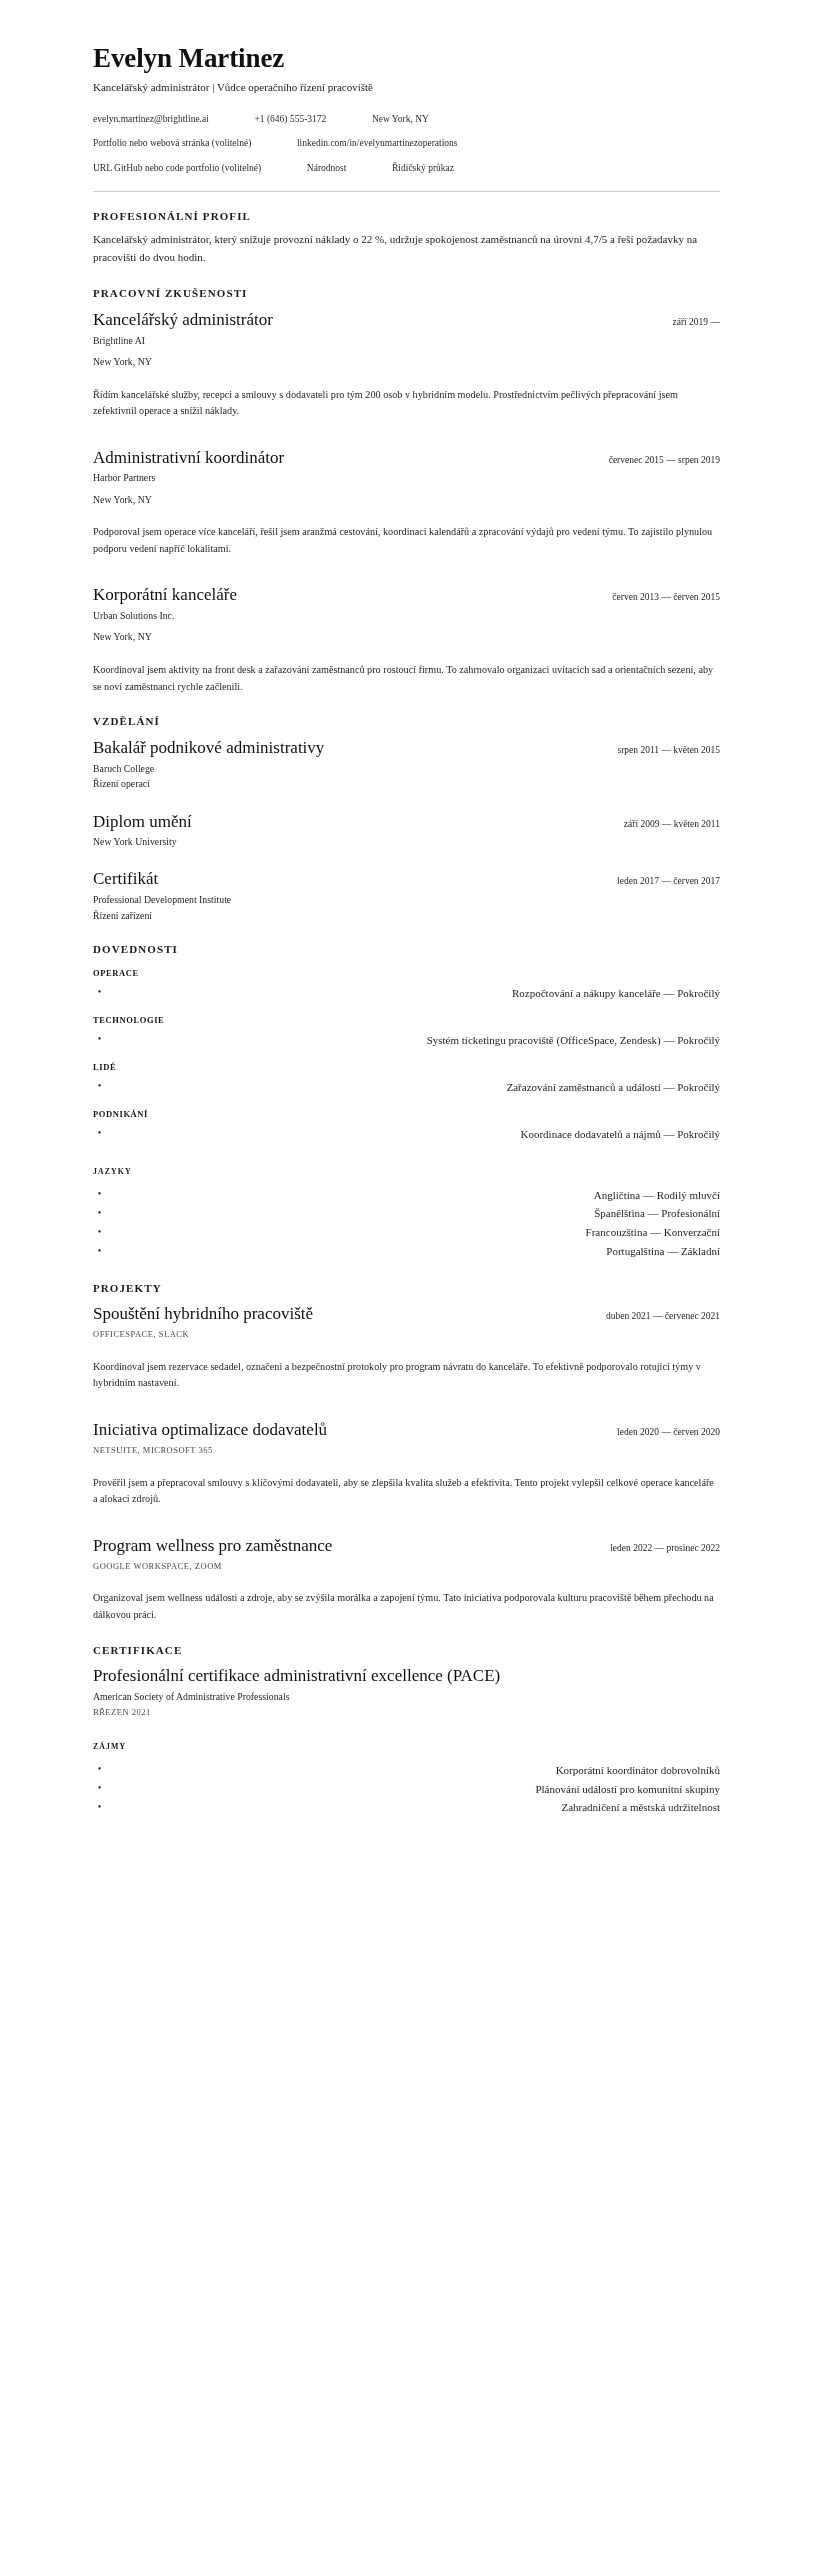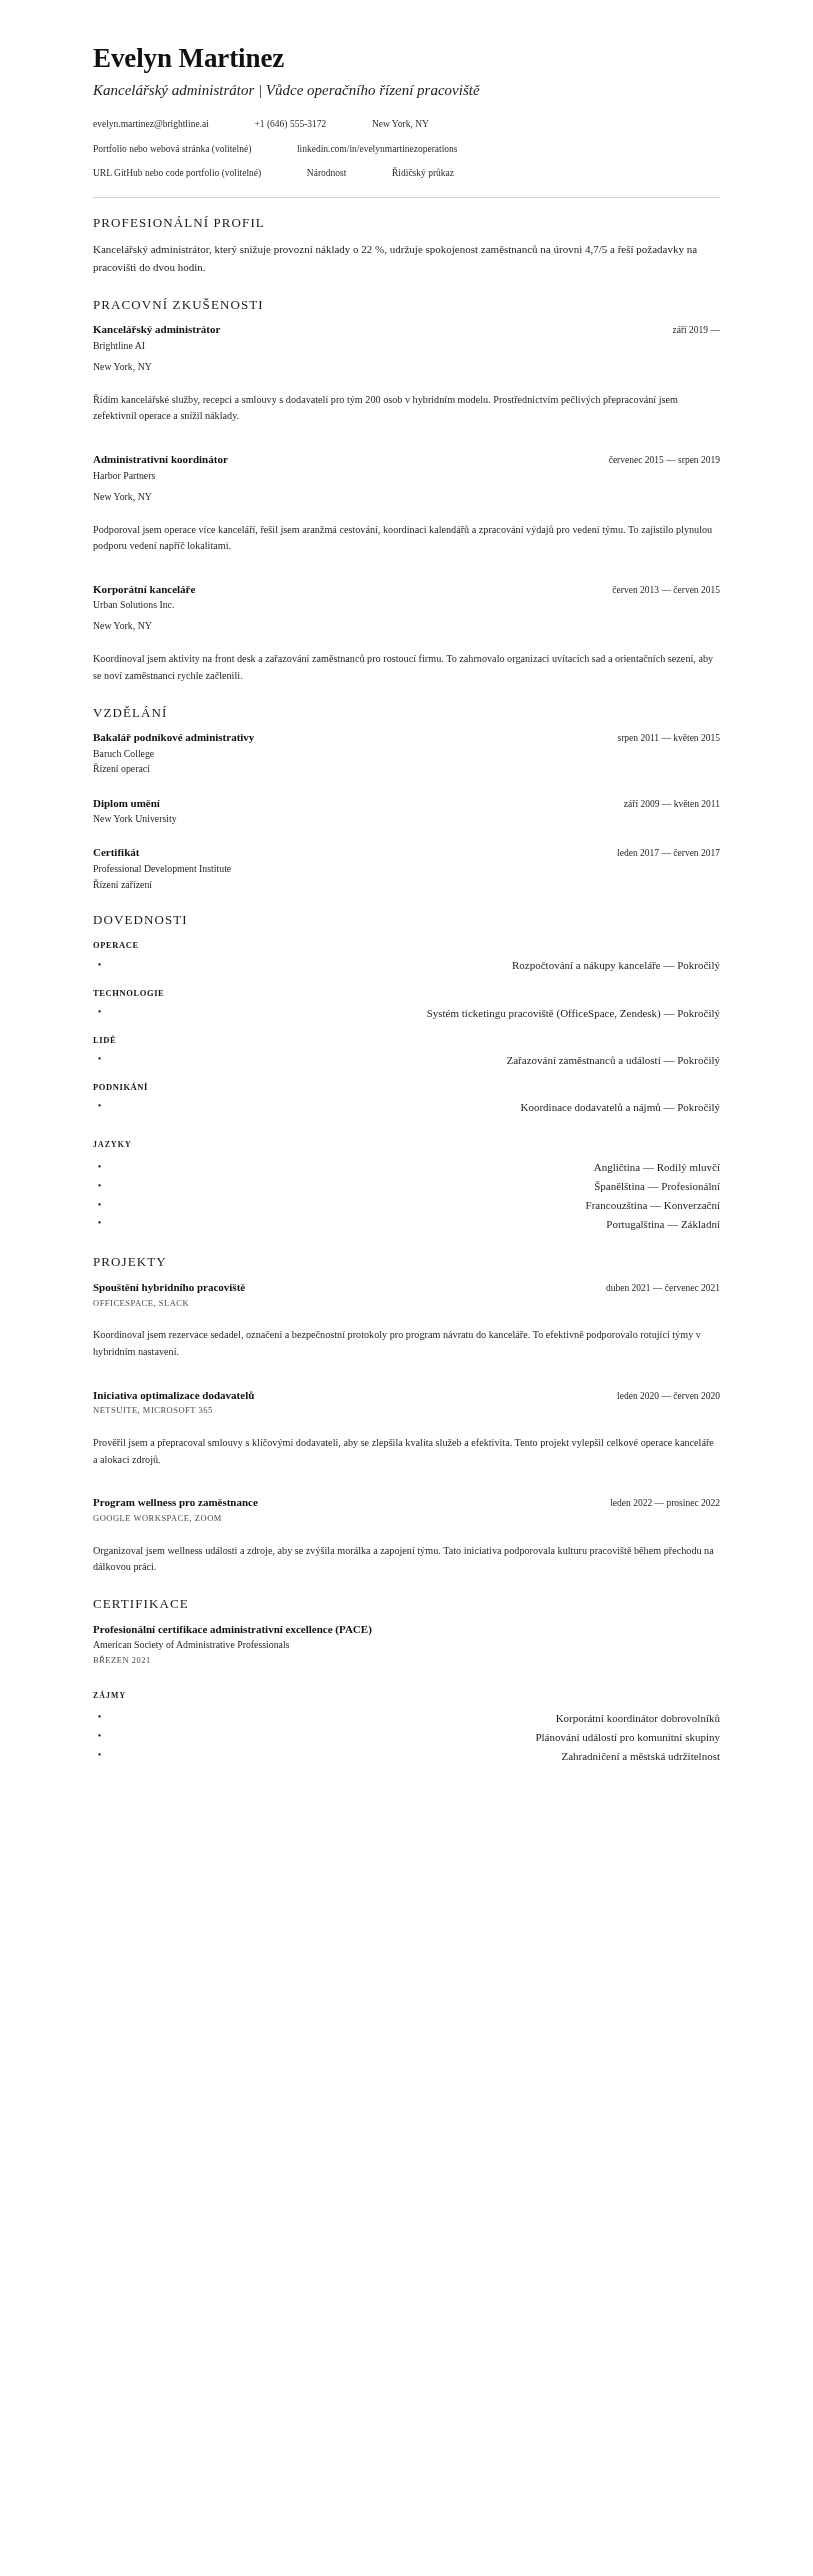--- a/index.html
+++ b/index.html
@@ -26,26 +26,25 @@
   
   .name {
     font-size: 27px;
     font-weight: 700;
     letter-spacing: -0.1px;
     line-height: 1.12;
     margin: 9.5px 0 6.8px 0;
     color: #111111;
   }
   .headline {
-    font-size: 15px;
+    font-size: 11px;
     line-height: 1.35;
     color: #222222;
     margin: 0 0 17.6px 0;
     font-weight: 400;
-    font-style: italic;
   }
   .contact-row {
     font-size: 9.5px;
     line-height: 1.5;
     color: #2b2b2b;
     margin: 0 0 10.2px 0;
     display: flex;
     flex-wrap: wrap;
     align-items: baseline;
     gap: 28px;
@@ -56,22 +55,22 @@
   .rule {
     border: 0;
     border-top: 0.7px solid #cfcfcf;
     margin: 16.3px 0 17.6px 0;
     height: 0;
   }
 
   
   .section { margin: 0 0 2.7px 0; }
   .section-title {
-    font-size: 13px;
-    font-weight: 400;
+    font-size: 11px;
+    font-weight: 700;
     letter-spacing: 1.1px;
     text-transform: uppercase;
     color: #1a1a1a;
     margin: 20.3px 0 9.5px 0;
   }
   .first-section .section-title { margin-top: 4.1px; }
 
   .summary {
     font-size: 11px;
     line-height: 1.62;
@@ -82,22 +81,22 @@
 
   
   .entry { margin: 0 0 6.8px 0; }
   .entry-head {
     display: flex;
     justify-content: space-between;
     align-items: baseline;
     gap: 16.3px;
   }
   .entry-title {
-    font-size: 11px;
-    font-weight: 700;
+    font-size: 17px;
+    font-weight: 400;
     color: #111111;
     line-height: 1.35;
   }
   .entry-date {
     font-size: 9.5px;
     color: #262626;
     white-space: nowrap;
     text-align: right;
     flex: 0 0 auto;
     line-height: 1.35;

